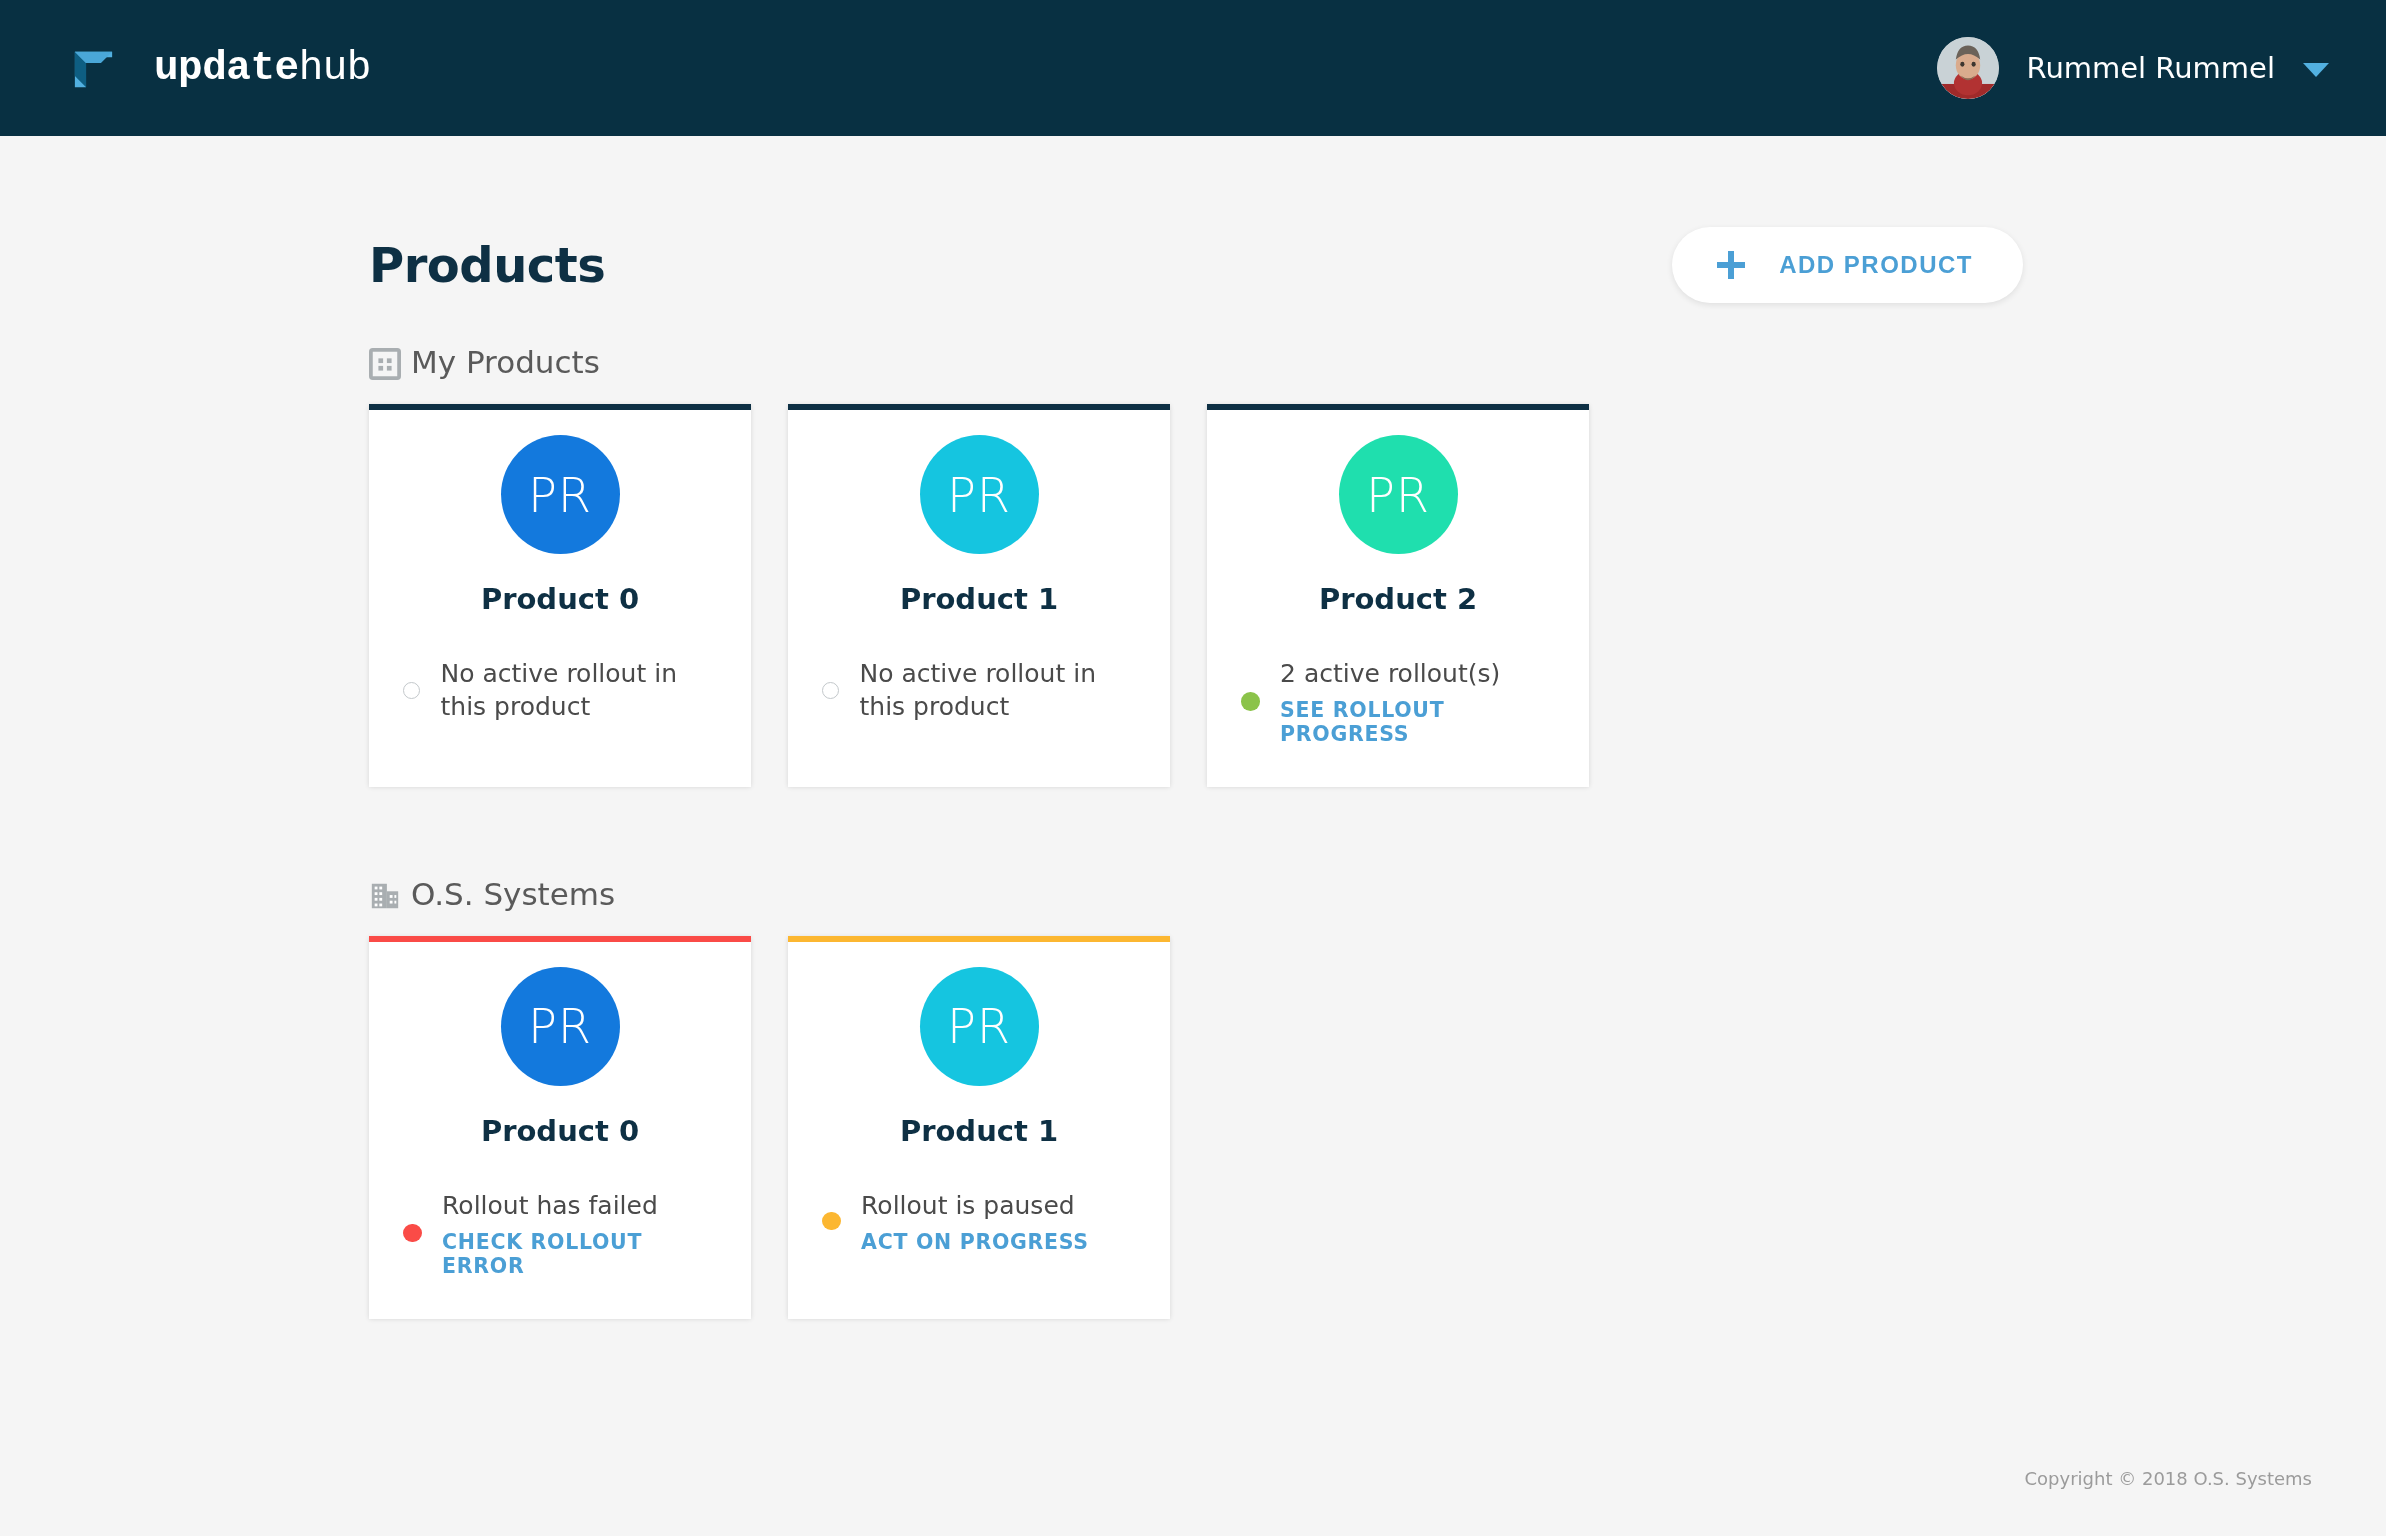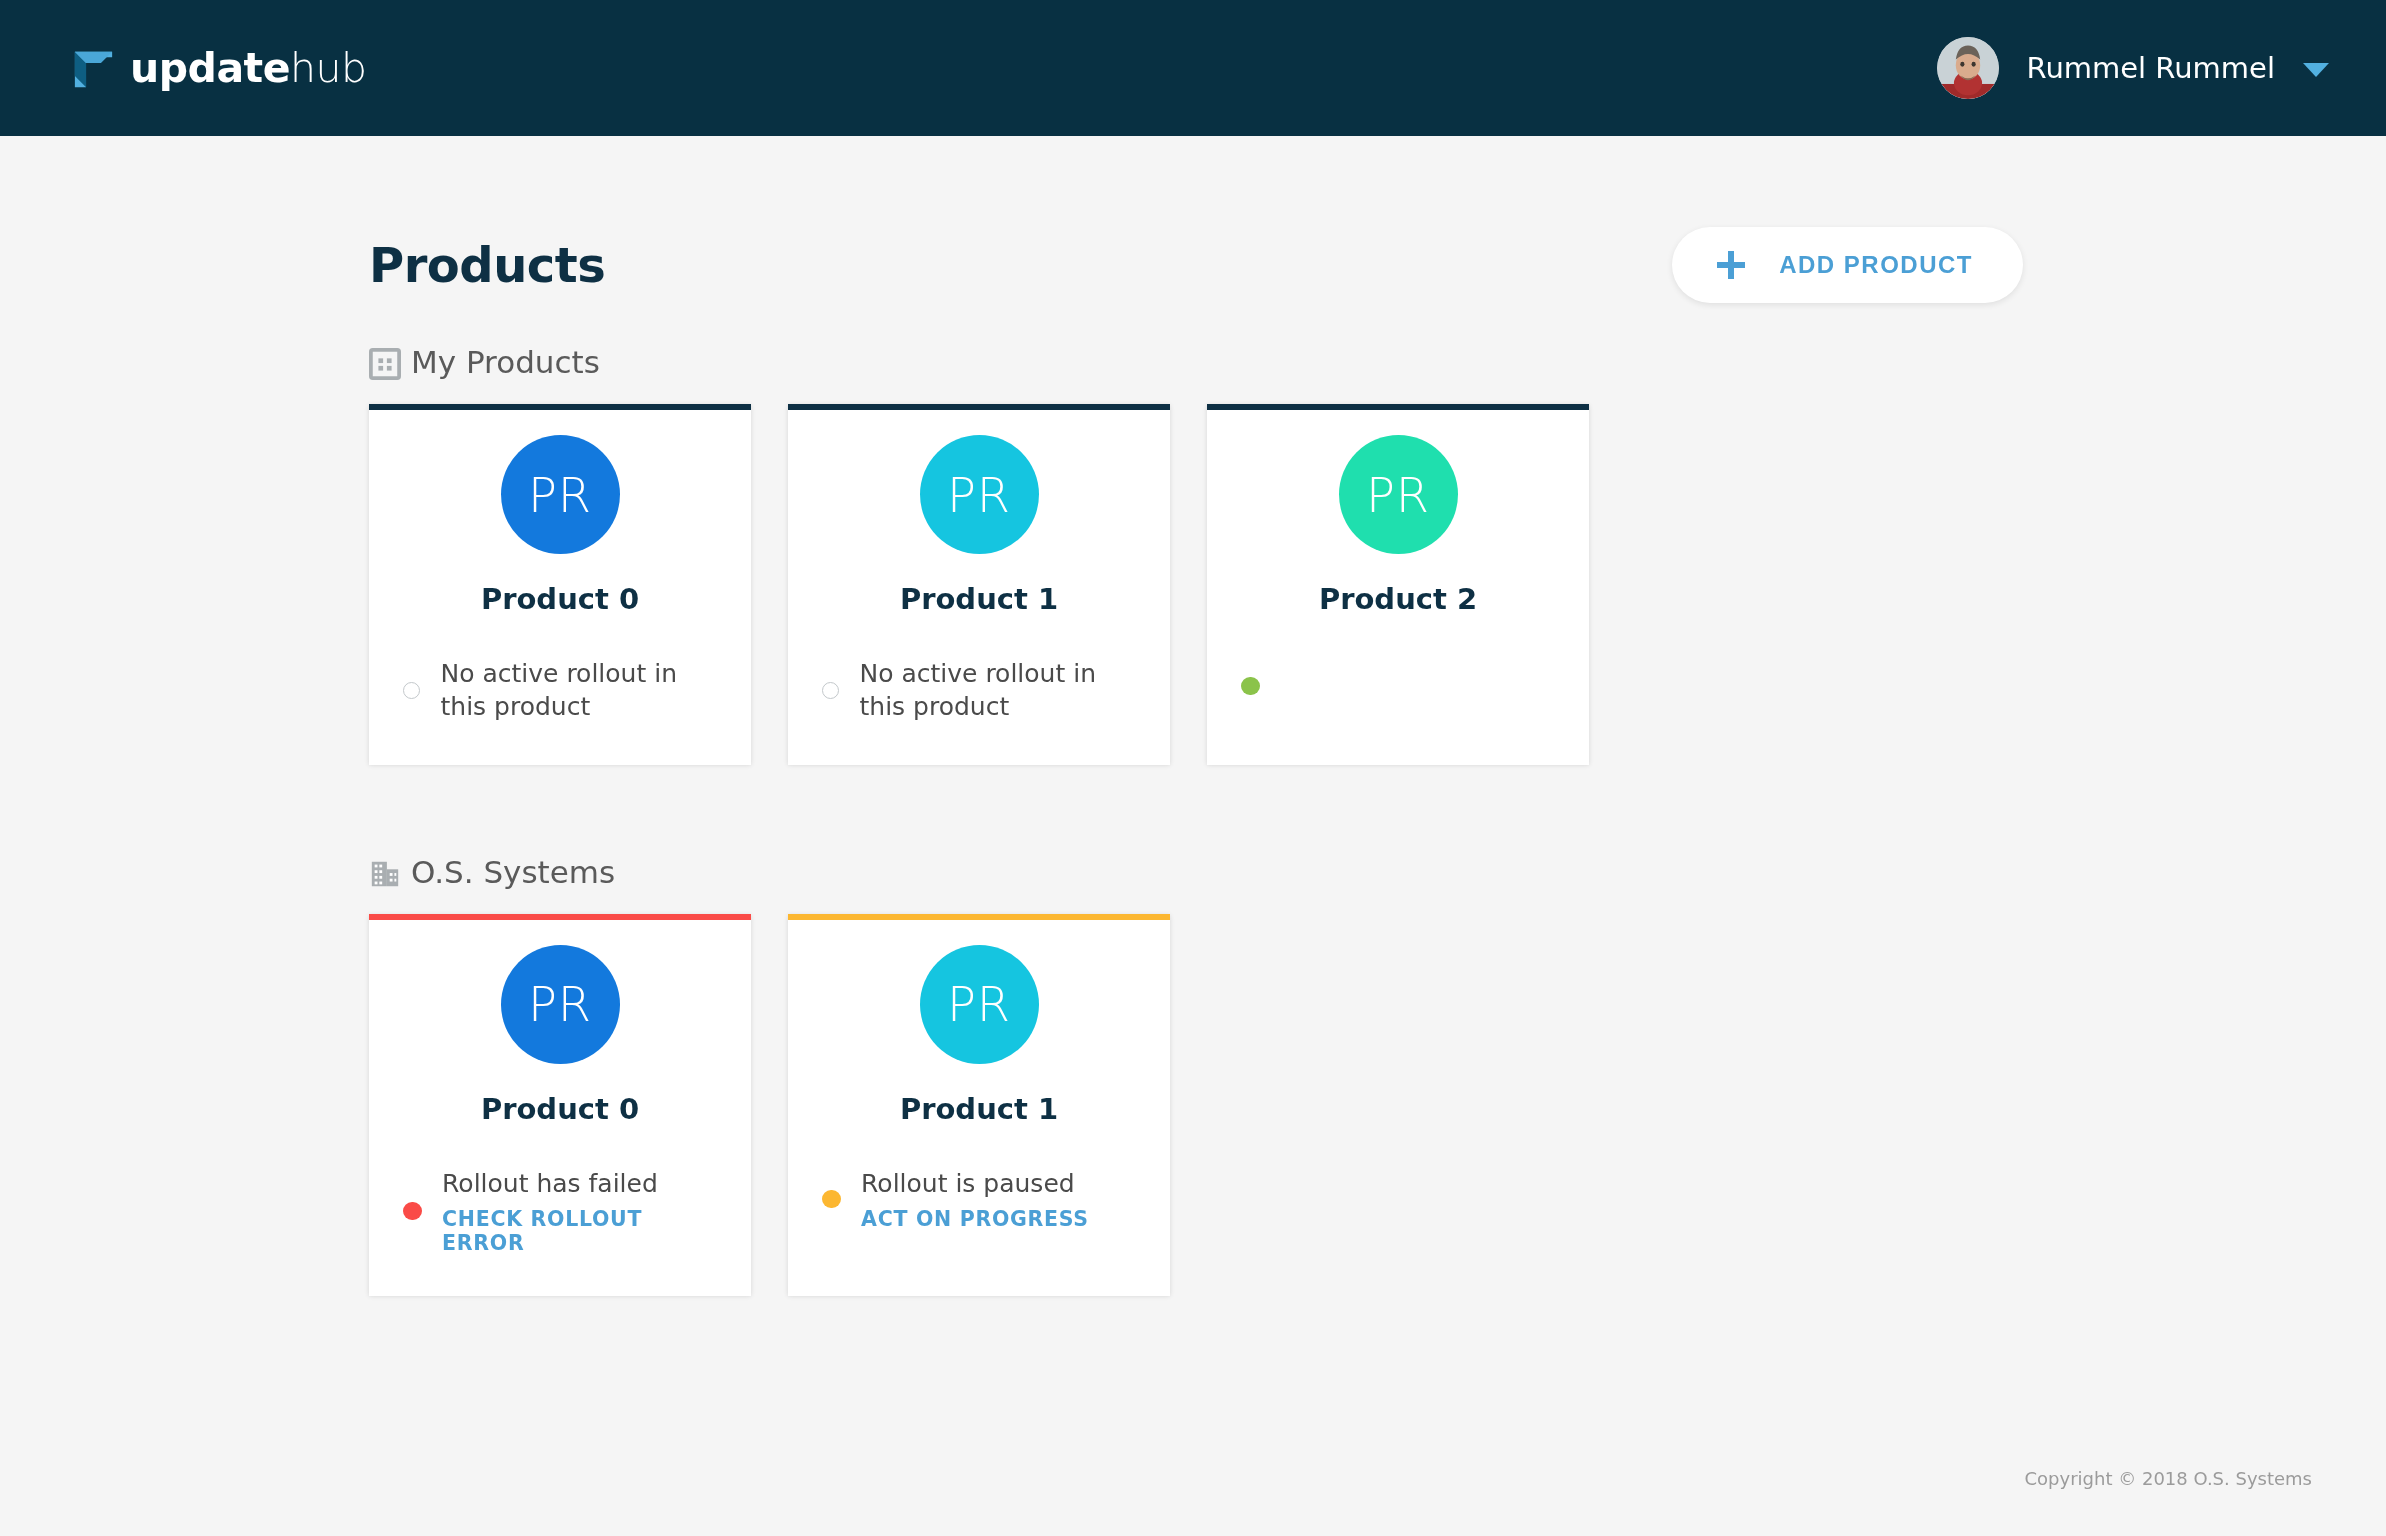--- a/index.html
+++ b/index.html
@@ -10,21 +10,21 @@
     overflow: hidden;
   }
   
   .topbar {
     height: 136px;
     background: #083042;
     display: flex; align-items: center;
     justify-content: space-between;
     padding: 0 58px 0 73px;
   }
-  .brand { display: flex; align-items: center; gap: 16px; }
+  .brand { display: flex; align-items: center; gap: 40px; font-family: Liberation Mono, monospace; }
   .brand-mark { width: 41px; height: 41px; display: block; }
   .brand-text { font-size: 41px; color: #ffffff; letter-spacing: -0.5px; }
   .brand-text b { font-weight: 700; }
   .brand-text span { font-weight: 300; }
   .user { display: flex; align-items: center; gap: 28px; cursor: pointer; }
   .avatar-photo {
     width: 62px; height: 62px; border-radius: 50%;
     overflow: hidden; flex: 0 0 auto;
     background: #b9c4c9;
   }
@@ -195,20 +195,24 @@
         </div>
       </div>
 
       <div class="card" style="border-top-color:#0e3044">
         <div class="card-avatar" style="background:#1fdfae">
           <span>PR</span>
         </div>
         <div class="card-name">Product 2</div>
         <div class="card-status">
           <span class="dot" style="background:#8bc34a"></span>
+          <div>
+            <span class="status-text">2 active rollout(s)</span>
+            <a class="status-link">SEE ROLLOUT PROGRESS</a>
+          </div>
         </div>
       </div>
 
     </div>
   </div>
 
   <div class="section-gap"></div>
 
   <div class="section">
     <div class="section-head">

